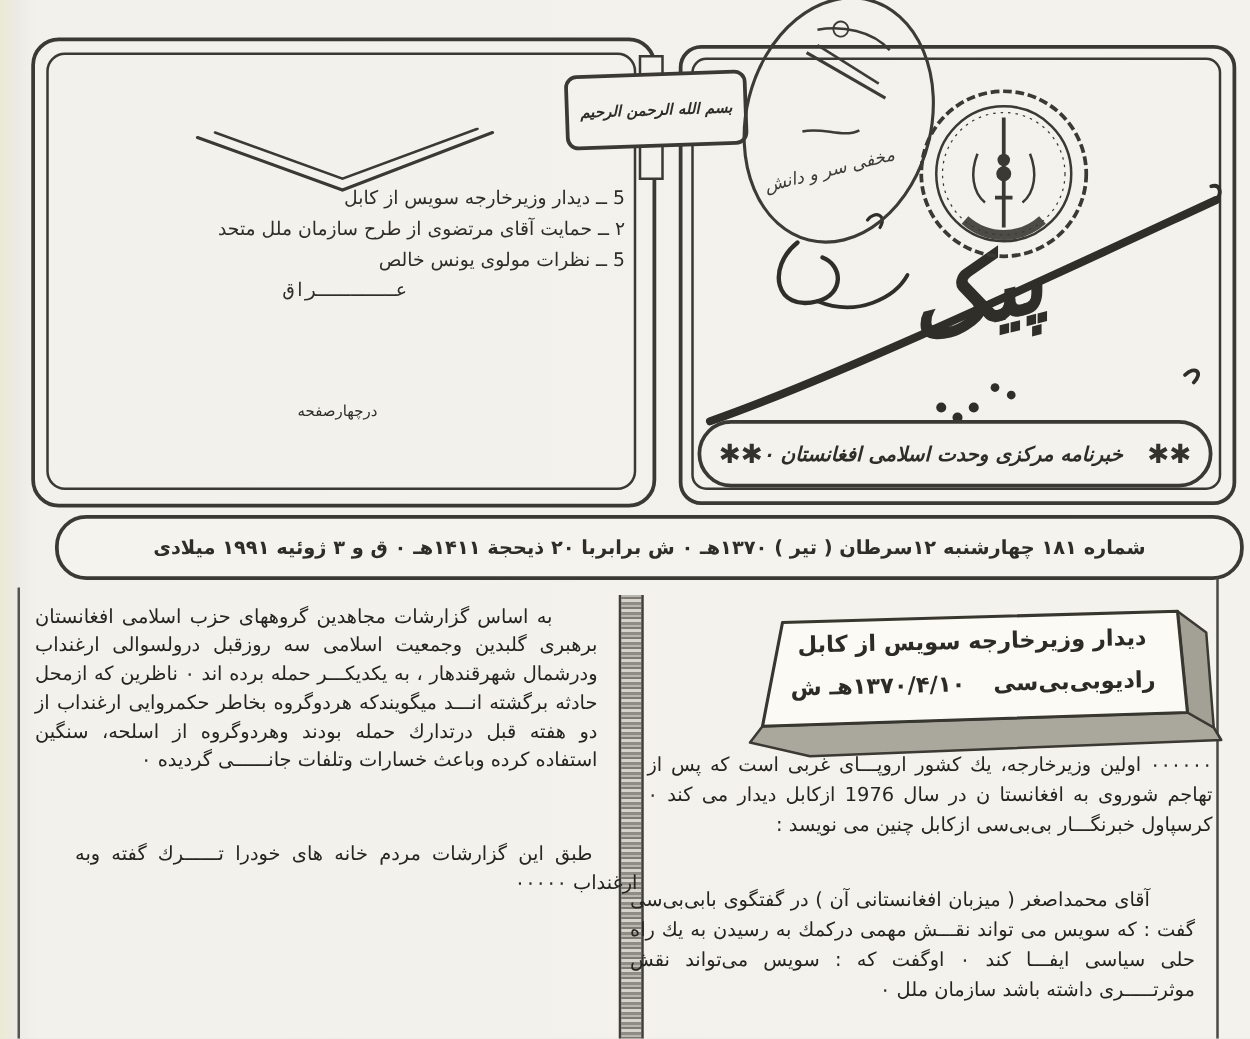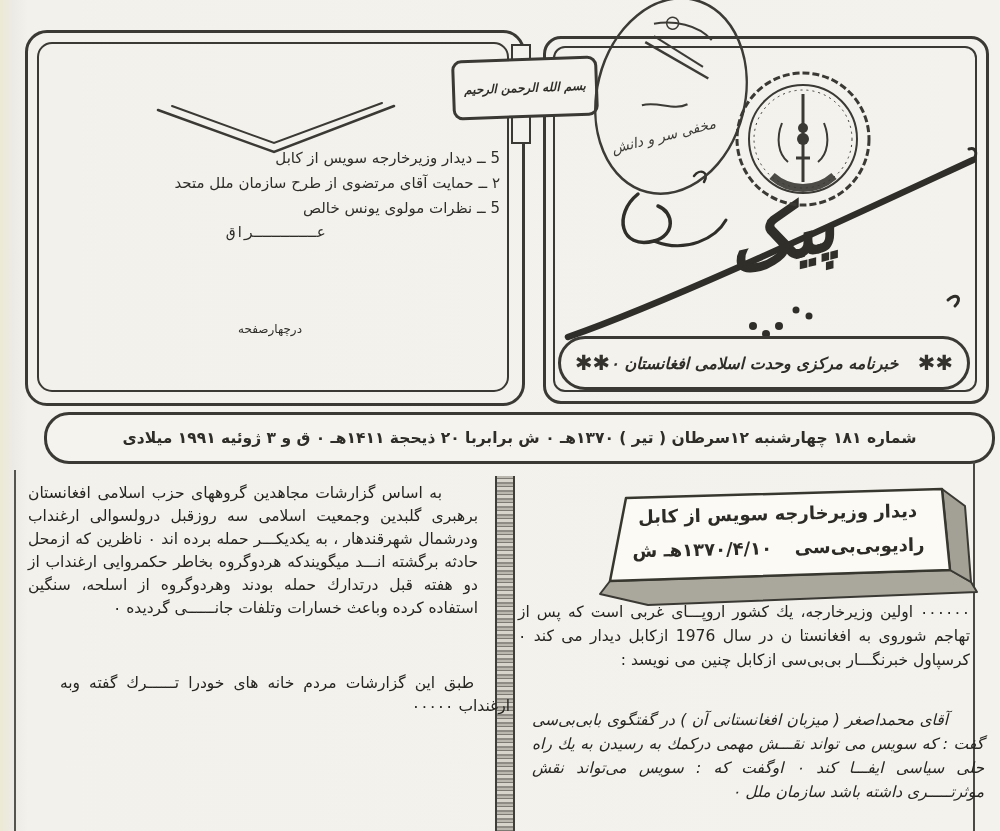--- a/index.html
+++ b/index.html
@@ -78,21 +78,21 @@
   .headline-text{position:absolute;left:628px;top:503px;width:300px;z-index:2;
     transform:rotate(-1.3deg);direction:rtl;font-weight:bold;font-size:18px;color:#2c2b26;}
   .headline-text .h-line1{text-align:center;margin-bottom:13px;}
   .headline-text .h-line2{display:flex;justify-content:space-between;padding:0 4px;}
 
   
   .para{position:absolute;direction:rtl;text-align:justify;text-justify:inter-word;
     font-size:15.5px;line-height:23px;color:#262521;}
   .para.indent{text-indent:36px;}
   .p-r1{left:518px;top:600px;width:452px;line-height:24px;}
-  .p-r2{left:532px;top:708px;width:452px;line-height:24px;font-style:italic;}
+  .p-r2{left:504px;top:708px;width:452px;line-height:24px;}
   .p-l1{left:28px;top:482px;width:450px;}
   .p-l2{left:28px;top:672px;width:450px;margin-left:32px;}
   .p-l3{left:28px;top:734px;width:450px;}
 </style>
 </head>
 <body>
 
 <div class="page">
 
   <div class="lbox-outer"></div>

